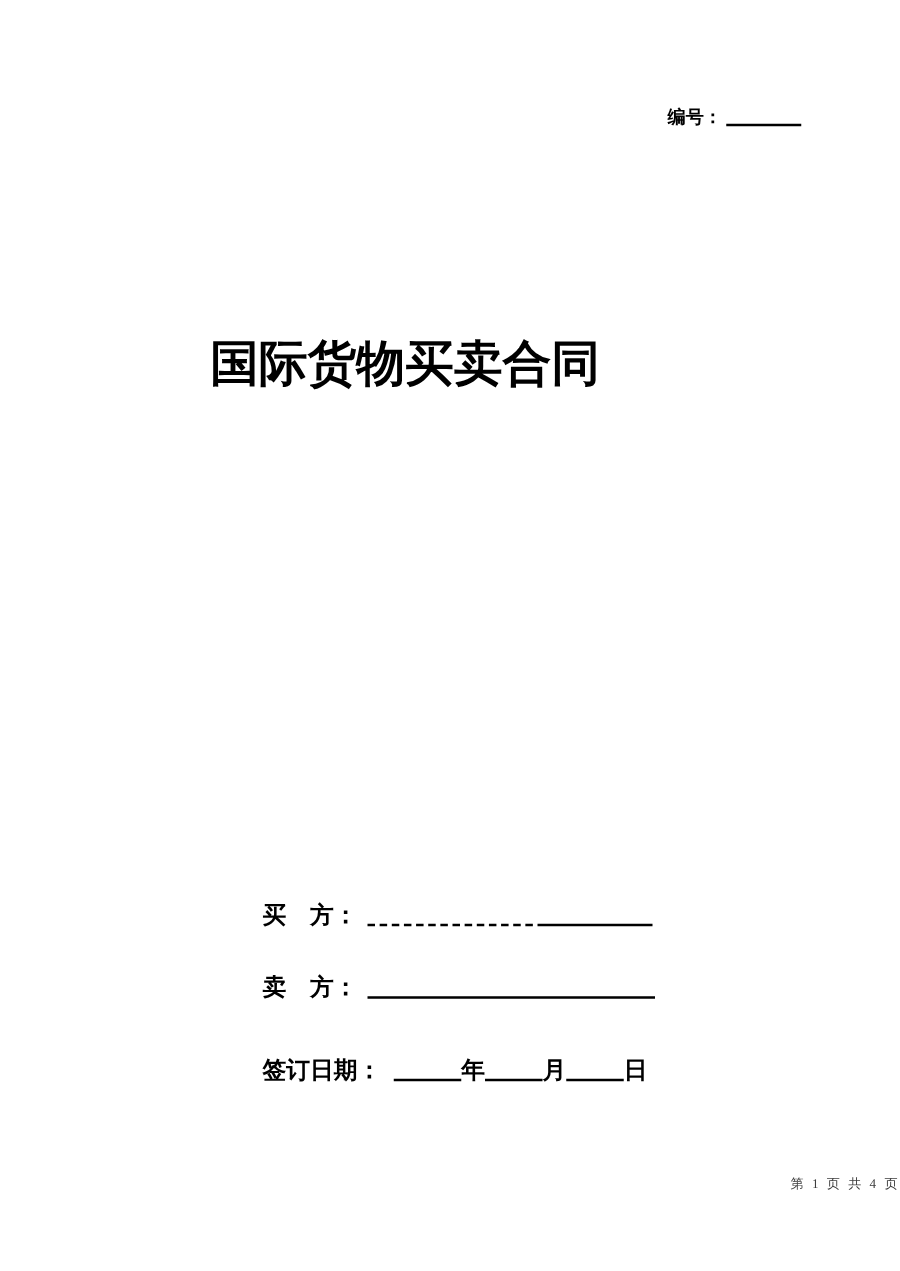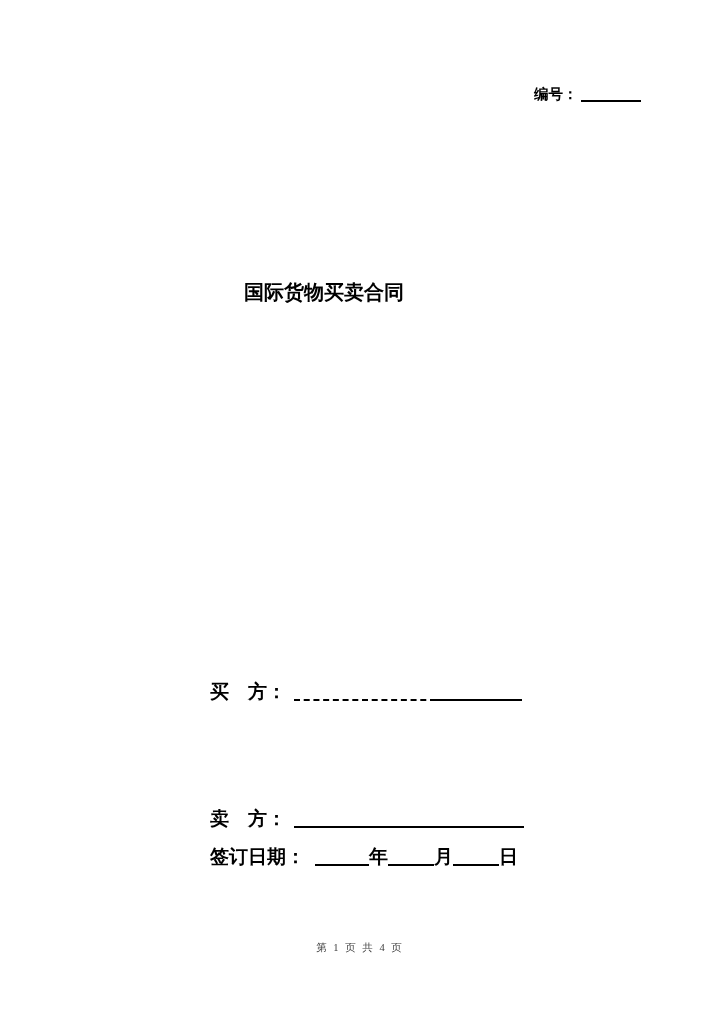--- a/index.html
+++ b/index.html
@@ -33,38 +33,38 @@
     margin-left: 3px;
   }
 
   
   .title {
     position: absolute;
     top: 272px;
     left: 0;
     width: 648px;
     text-align: center;
-    font-size: 20px;
+    font-size: 39px;
     font-weight: bold;
     letter-spacing: 0px;
     line-height: 40px;
     white-space: nowrap;
   }
 
   
   .row {
     position: absolute;
     left: 210px;
     font-size: 19px;
     font-weight: bold;
     line-height: 26px;
     white-space: nowrap;
   }
-  .row-buyer  { top: 679px; }
-  .row-seller { top: 778px; margin-top: 28px; }
+  .row-buyer  { top: 720px; }
+  .row-seller { top: 778px; }
   .row-date   { top: 844px; text-align: right; }
 
   .blank {
     display: inline-block;
     height: 2px;
     border-bottom: 2px solid #000000;
     vertical-align: -3px;
   }
   .blank-dashed {
     border-bottom-style: dashed;
@@ -77,21 +77,21 @@
   .date-blank-year  { width: 54px; margin-left: 10px; }
   .date-blank-month { width: 46px; }
   .date-blank-day   { width: 46px; }
 
   
   .footer {
     position: absolute;
     top: 941px;
     left: 0;
     width: 720px;
-    text-align: center;
+    text-align: right;
     font-size: 10.5px;
     font-weight: normal;
     color: #3d3d3d;
     letter-spacing: 2px;
     line-height: 14px;
   }
 </style>
 </head>
 <body>
 

